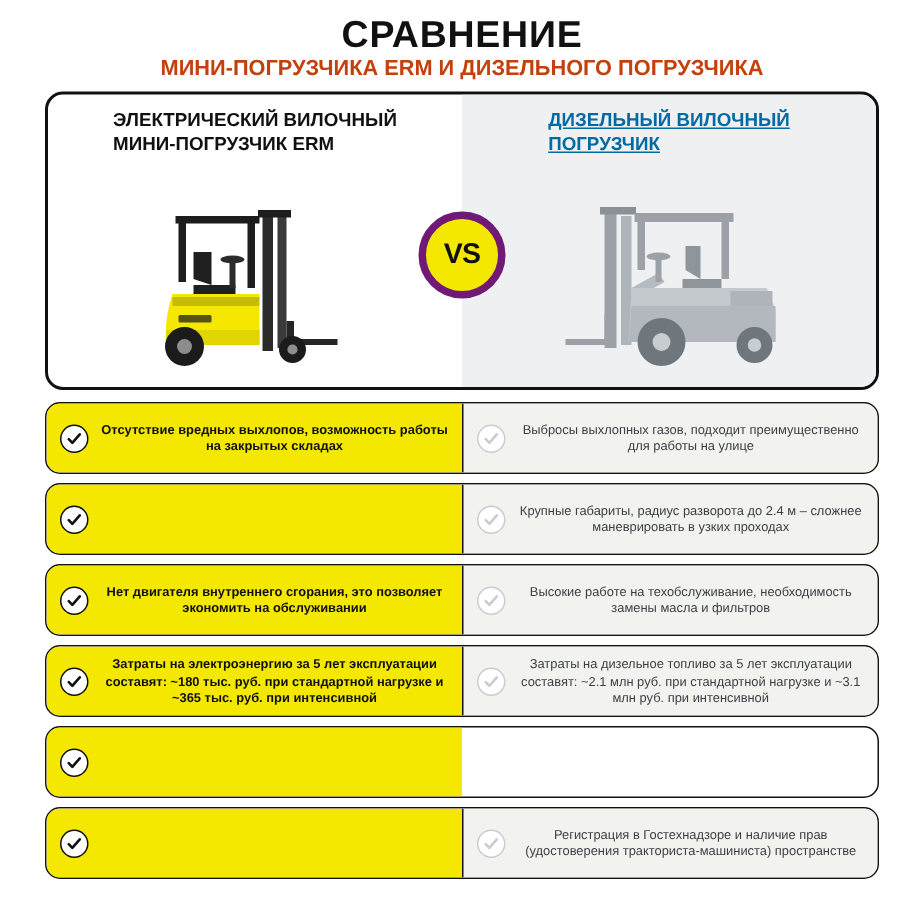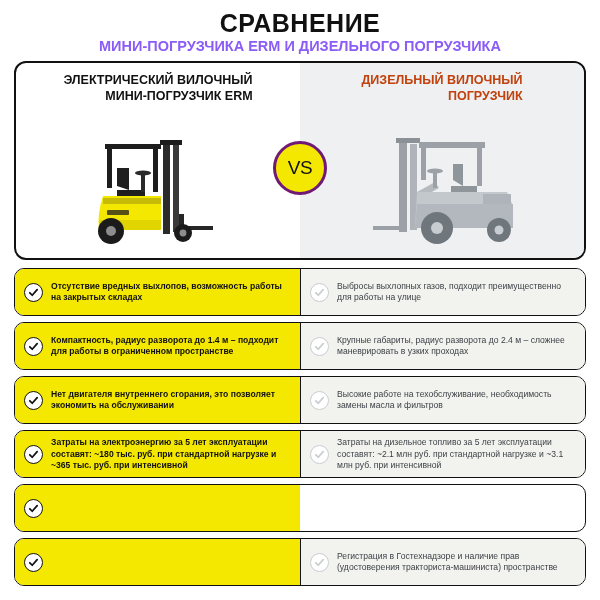--- a/index.html
+++ b/index.html
@@ -11,38 +11,38 @@
     height: 600px;
     background: #ffffff;
     font-family: "Liberation Sans", sans-serif;
     overflow: hidden;
   }
   .page {
     position: relative;
     width: 600px;
     height: 600px;
     box-sizing: border-box;
-    padding: 10px 14px 6px 14px;
+    padding: 10px 14px 6px 30px;
   }
   
   .title-block {
     text-align: center;
     margin-bottom: 6px;
   }
   .main-title {
     font-size: 25px;
     font-weight: bold;
     letter-spacing: 0.5px;
     color: #111111;
     line-height: 1.05;
   }
   .sub-title {
     font-size: 14.5px;
     font-weight: bold;
-    color: #8b5cf6;
+    color: #c2410c;
     margin-top: 3px;
     line-height: 1.1;
   }
   
   .hero {
     position: relative;
     display: flex;
     border: 2px solid #111111;
     border-radius: 12px;
     overflow: hidden;
@@ -57,51 +57,52 @@
     align-items: center;
     padding-top: 10px;
     box-sizing: border-box;
   }
   .hero-col.right {
     background: #eef0f2;
   }
   .hero-heading {
     font-size: 12.5px;
     font-weight: bold;
-    text-align: right;
+    text-align: left;
     line-height: 1.25;
     color: #111111;
     white-space: pre-line;
   }
   .hero-col.right .hero-heading {
-    color: #c2410c;
+    color: #0369a1;
+    text-decoration: underline;
   }
   .hero-img {
     flex: 1;
     display: flex;
     align-items: flex-end;
     justify-content: center;
     width: 100%;
     padding-bottom: 4px;
   }
   .vs-badge {
     position: absolute;
     left: 50%;
     top: 78px;
     transform: translateX(-50%);
     width: 48px;
     height: 48px;
     border-radius: 50%;
     background: #f5e800;
-    border: 3px solid #701a75;
+    border: 5px solid #701a75;
     display: flex;
     align-items: center;
     justify-content: center;
     font-size: 19px;
-    font-weight: normal;
+    font-weight: bold;
     color: #111111;
     z-index: 5;
     letter-spacing: -0.5px;
   }
   
   .rows {
     margin-top: 8px;
     display: flex;
     flex-direction: column;
     gap: 6px;
@@ -142,20 +143,21 @@
   .check svg { display: block; }
   .check.muted {
     border-color: #c9cdd2;
     background: #ffffff;
   }
   .cell-text {
     font-size: 8.6px;
     font-weight: bold;
     line-height: 1.32;
     color: #111111;
+    text-align: center;
   }
   .cell.right .cell-text {
     font-weight: normal;
     color: #3b3f45;
   }
   
   svg.fork { display: block; }
 </style>
 </head>
 <body>
@@ -268,21 +270,20 @@
       </div>
     </div>
 
     <div class="row">
       <div class="cell left">
         <span class="check">
           <svg width="11" height="11" viewBox="0 0 12 12">
               <path d="M2 6.3 L4.6 9 L10 2.8" stroke="#111111" stroke-width="1.9" fill="none" stroke-linecap="round" stroke-linejoin="round"></path>
             </svg>
         </span>
-        <span class="cell-text">Компактность, радиус разворота до 1.4 м  – подходит для работы в ограниченном пространстве</span>
       </div>
       <div class="cell right">
         <span class="check muted">
           <svg width="11" height="11" viewBox="0 0 12 12">
               <path d="M2 6.3 L4.6 9 L10 2.8" stroke="#c9cdd2" stroke-width="1.9" fill="none" stroke-linecap="round" stroke-linejoin="round"></path>
             </svg>
         </span>
         <span class="cell-text">Крупные габариты, радиус разворота до 2.4 м – сложнее маневрировать в узких проходах</span>
       </div>
     </div>

